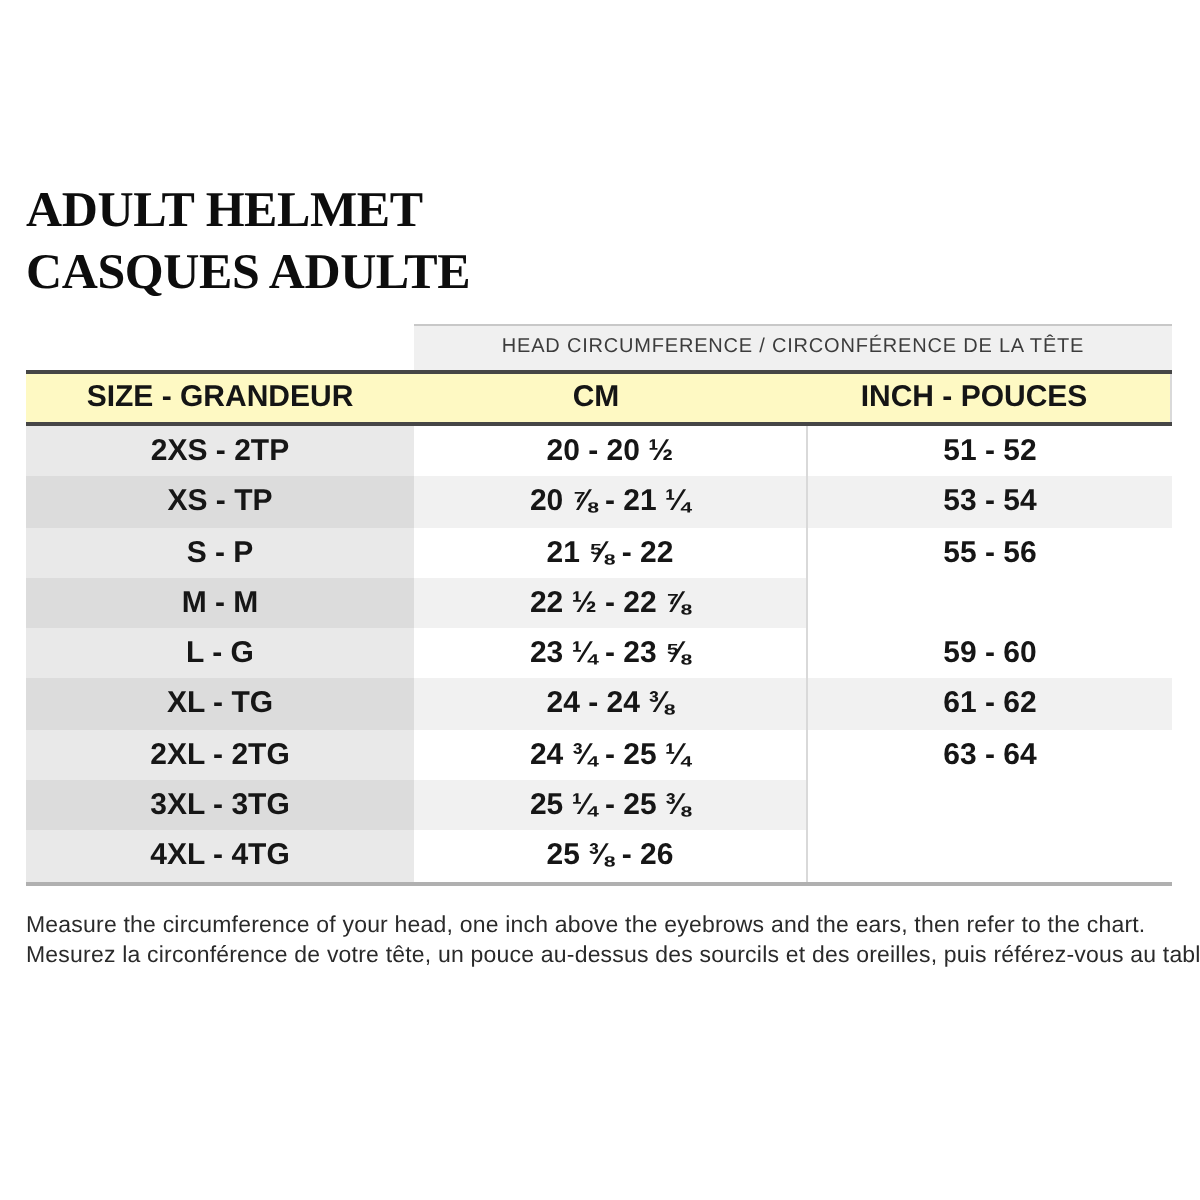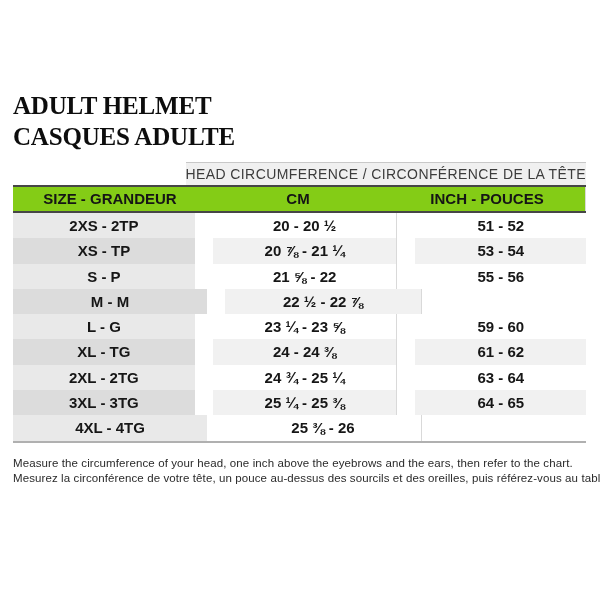--- a/index.html
+++ b/index.html
@@ -39,44 +39,43 @@
     display: flex;
   }
   .band-spacer {
     width: 194px;
   }
   .band-cell {
     flex: 1;
     height: 22px;
     background: #f0f0f0;
     border-top: 1px solid #c8c8c8;
-    font-size: 14px;
+    font-size: 10px;
     font-weight: normal;
     letter-spacing: 0.4px;
     color: #3c3c3c;
     text-align: center;
     line-height: 22px;
     white-space: nowrap;
   }
   .header-row {
     display: flex;
-    background: #84cc16;
+    background: #fef9c3;
     border-top: 2px solid #464646;
     border-bottom: 2px solid #464646;
     height: 24px;
   }
   .header-row .cell {
     font-size: 15px;
     font-weight: bold;
     line-height: 24px;
   }
   .data-rows .row {
     display: flex;
     height: 25.3px;
-    gap: 18px;
   }
   .cell {
     text-align: center;
     white-space: nowrap;
     overflow: hidden;
   }
   .cell.size { width: 194px; }
   .cell.inch { width: 197px; border-right: 1px solid #d9d9d9; box-sizing: border-box; }
   .cell.cm   { width: 182px; }
   .data-rows .cell {
@@ -162,21 +161,20 @@
       <div class="cell cm">61 - 62</div>
     </div>
     <div class="row">
       <div class="cell size">2XL - 2TG</div>
       <div class="cell inch">24 ¾ - 25 ¼</div>
       <div class="cell cm">63 - 64</div>
     </div>
     <div class="row">
       <div class="cell size">3XL - 3TG</div>
       <div class="cell inch">25 ¼ - 25 ⅜</div>
-      <div class="cell cm">64 - 65</div>
     </div>
     <div class="row">
       <div class="cell size">4XL - 4TG</div>
       <div class="cell inch">25 ⅜ - 26</div>
     </div>
   </div>
 
   <div class="table-bottom-border"></div>
 </div>
 

